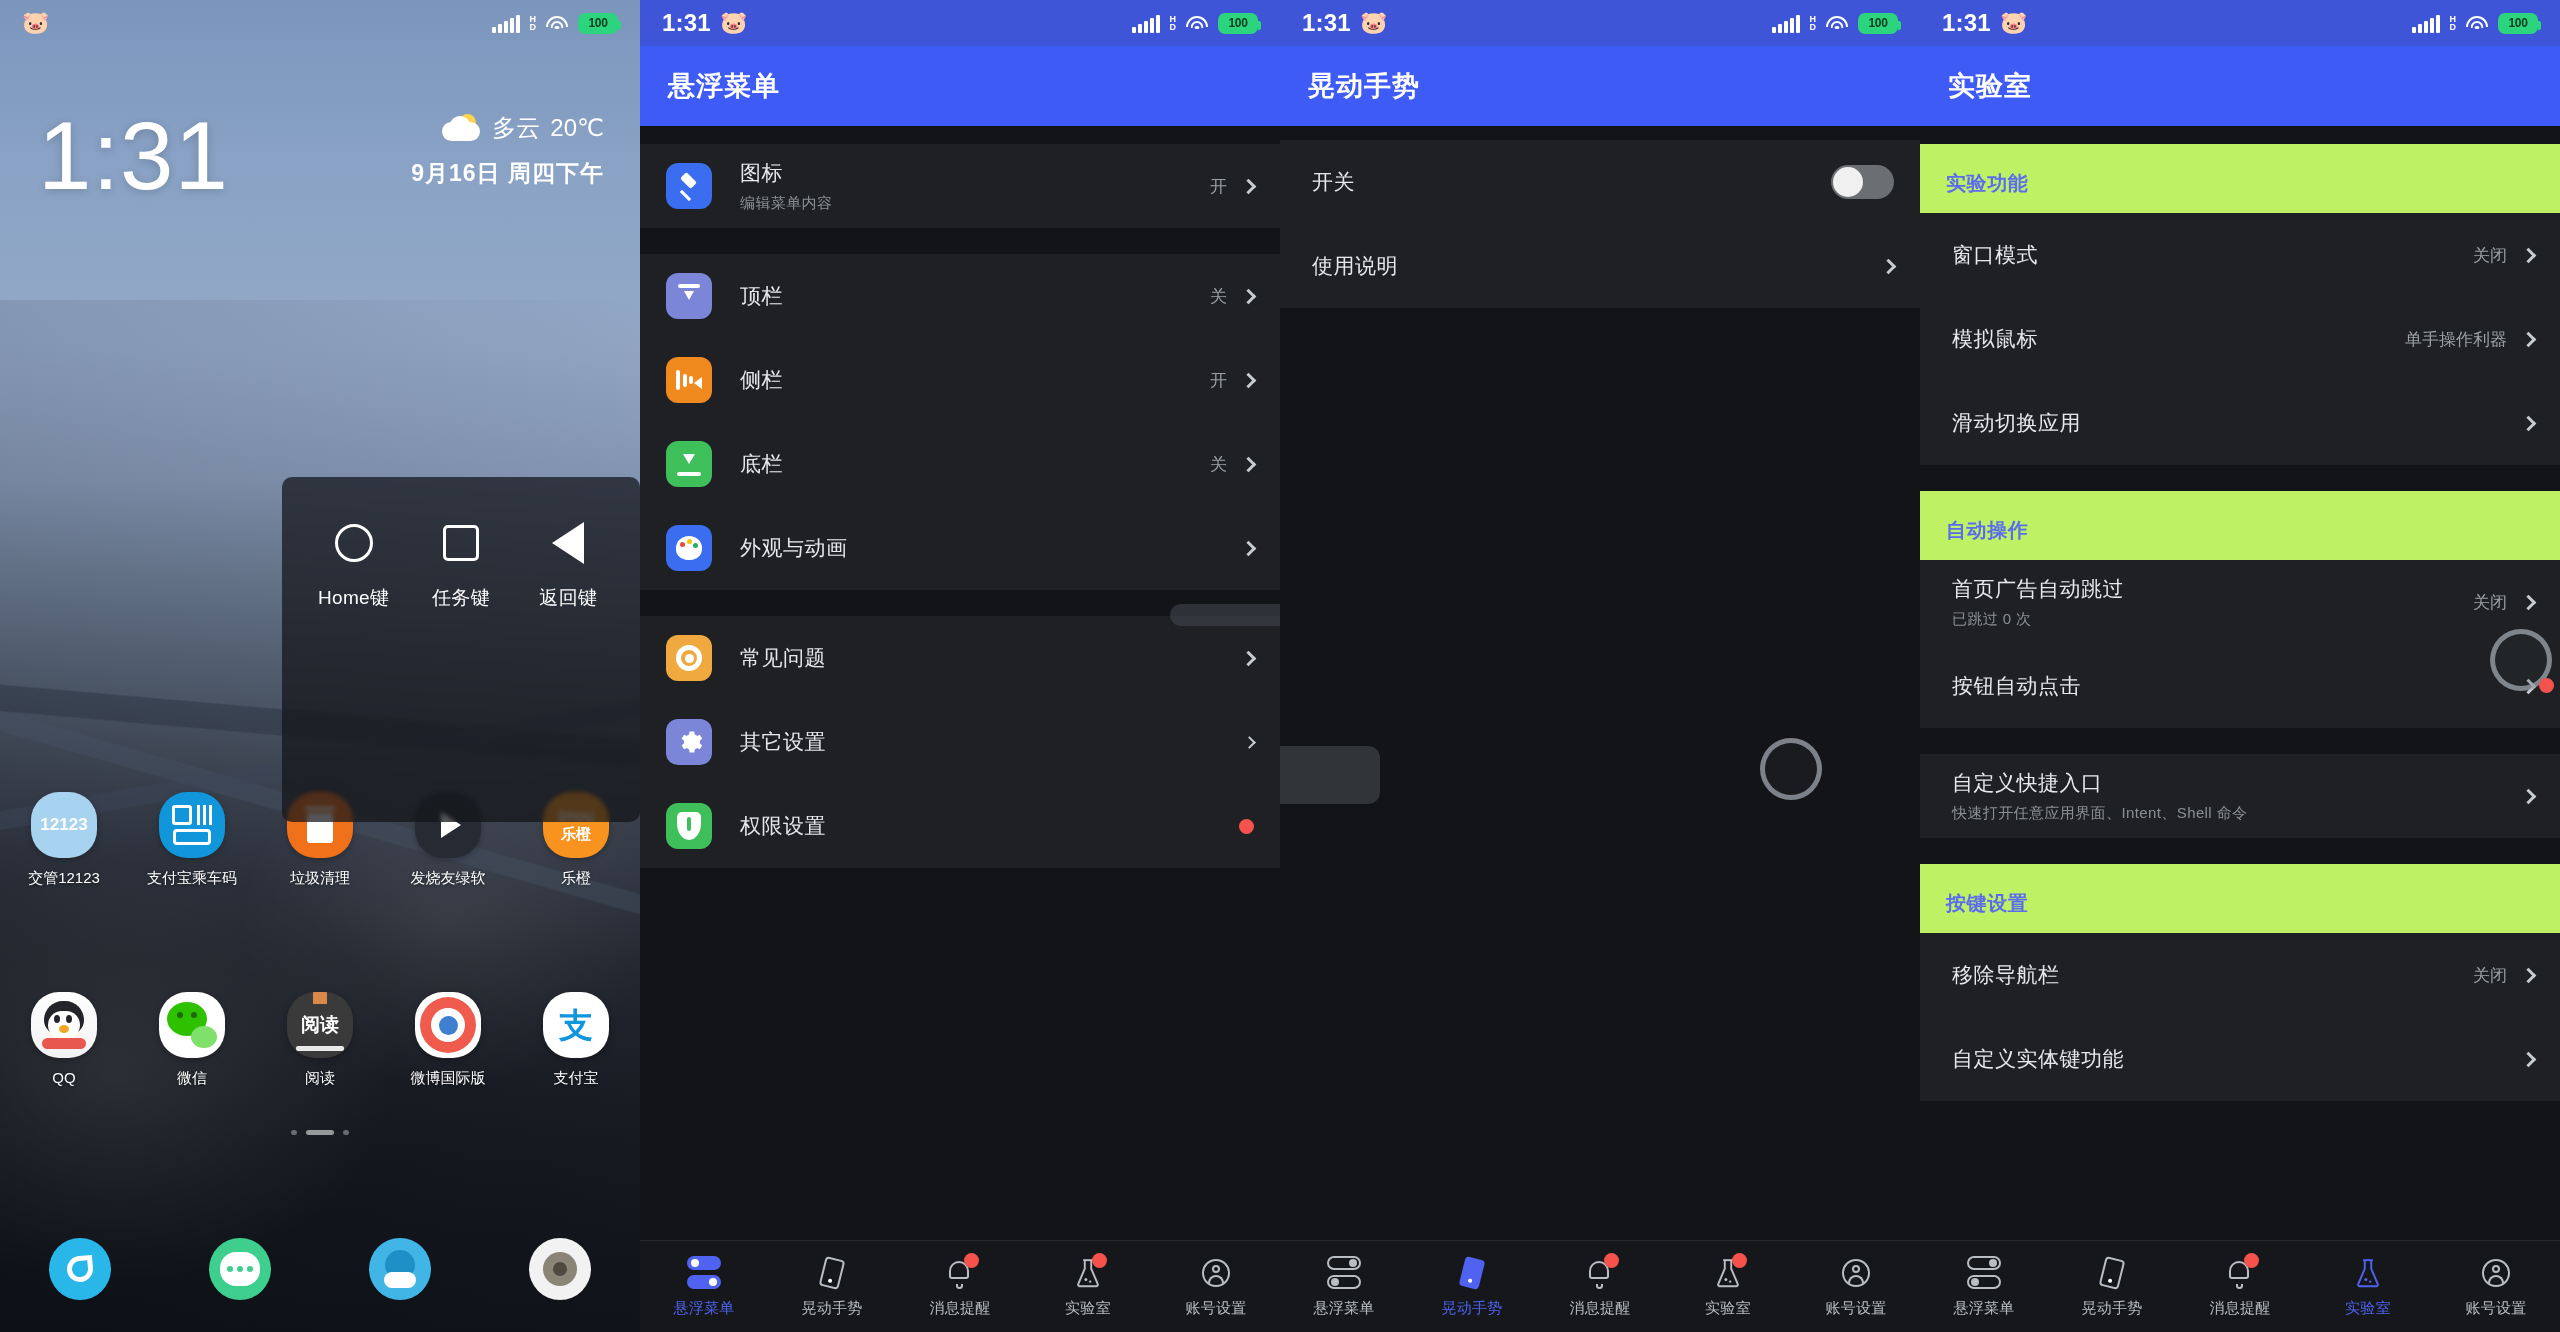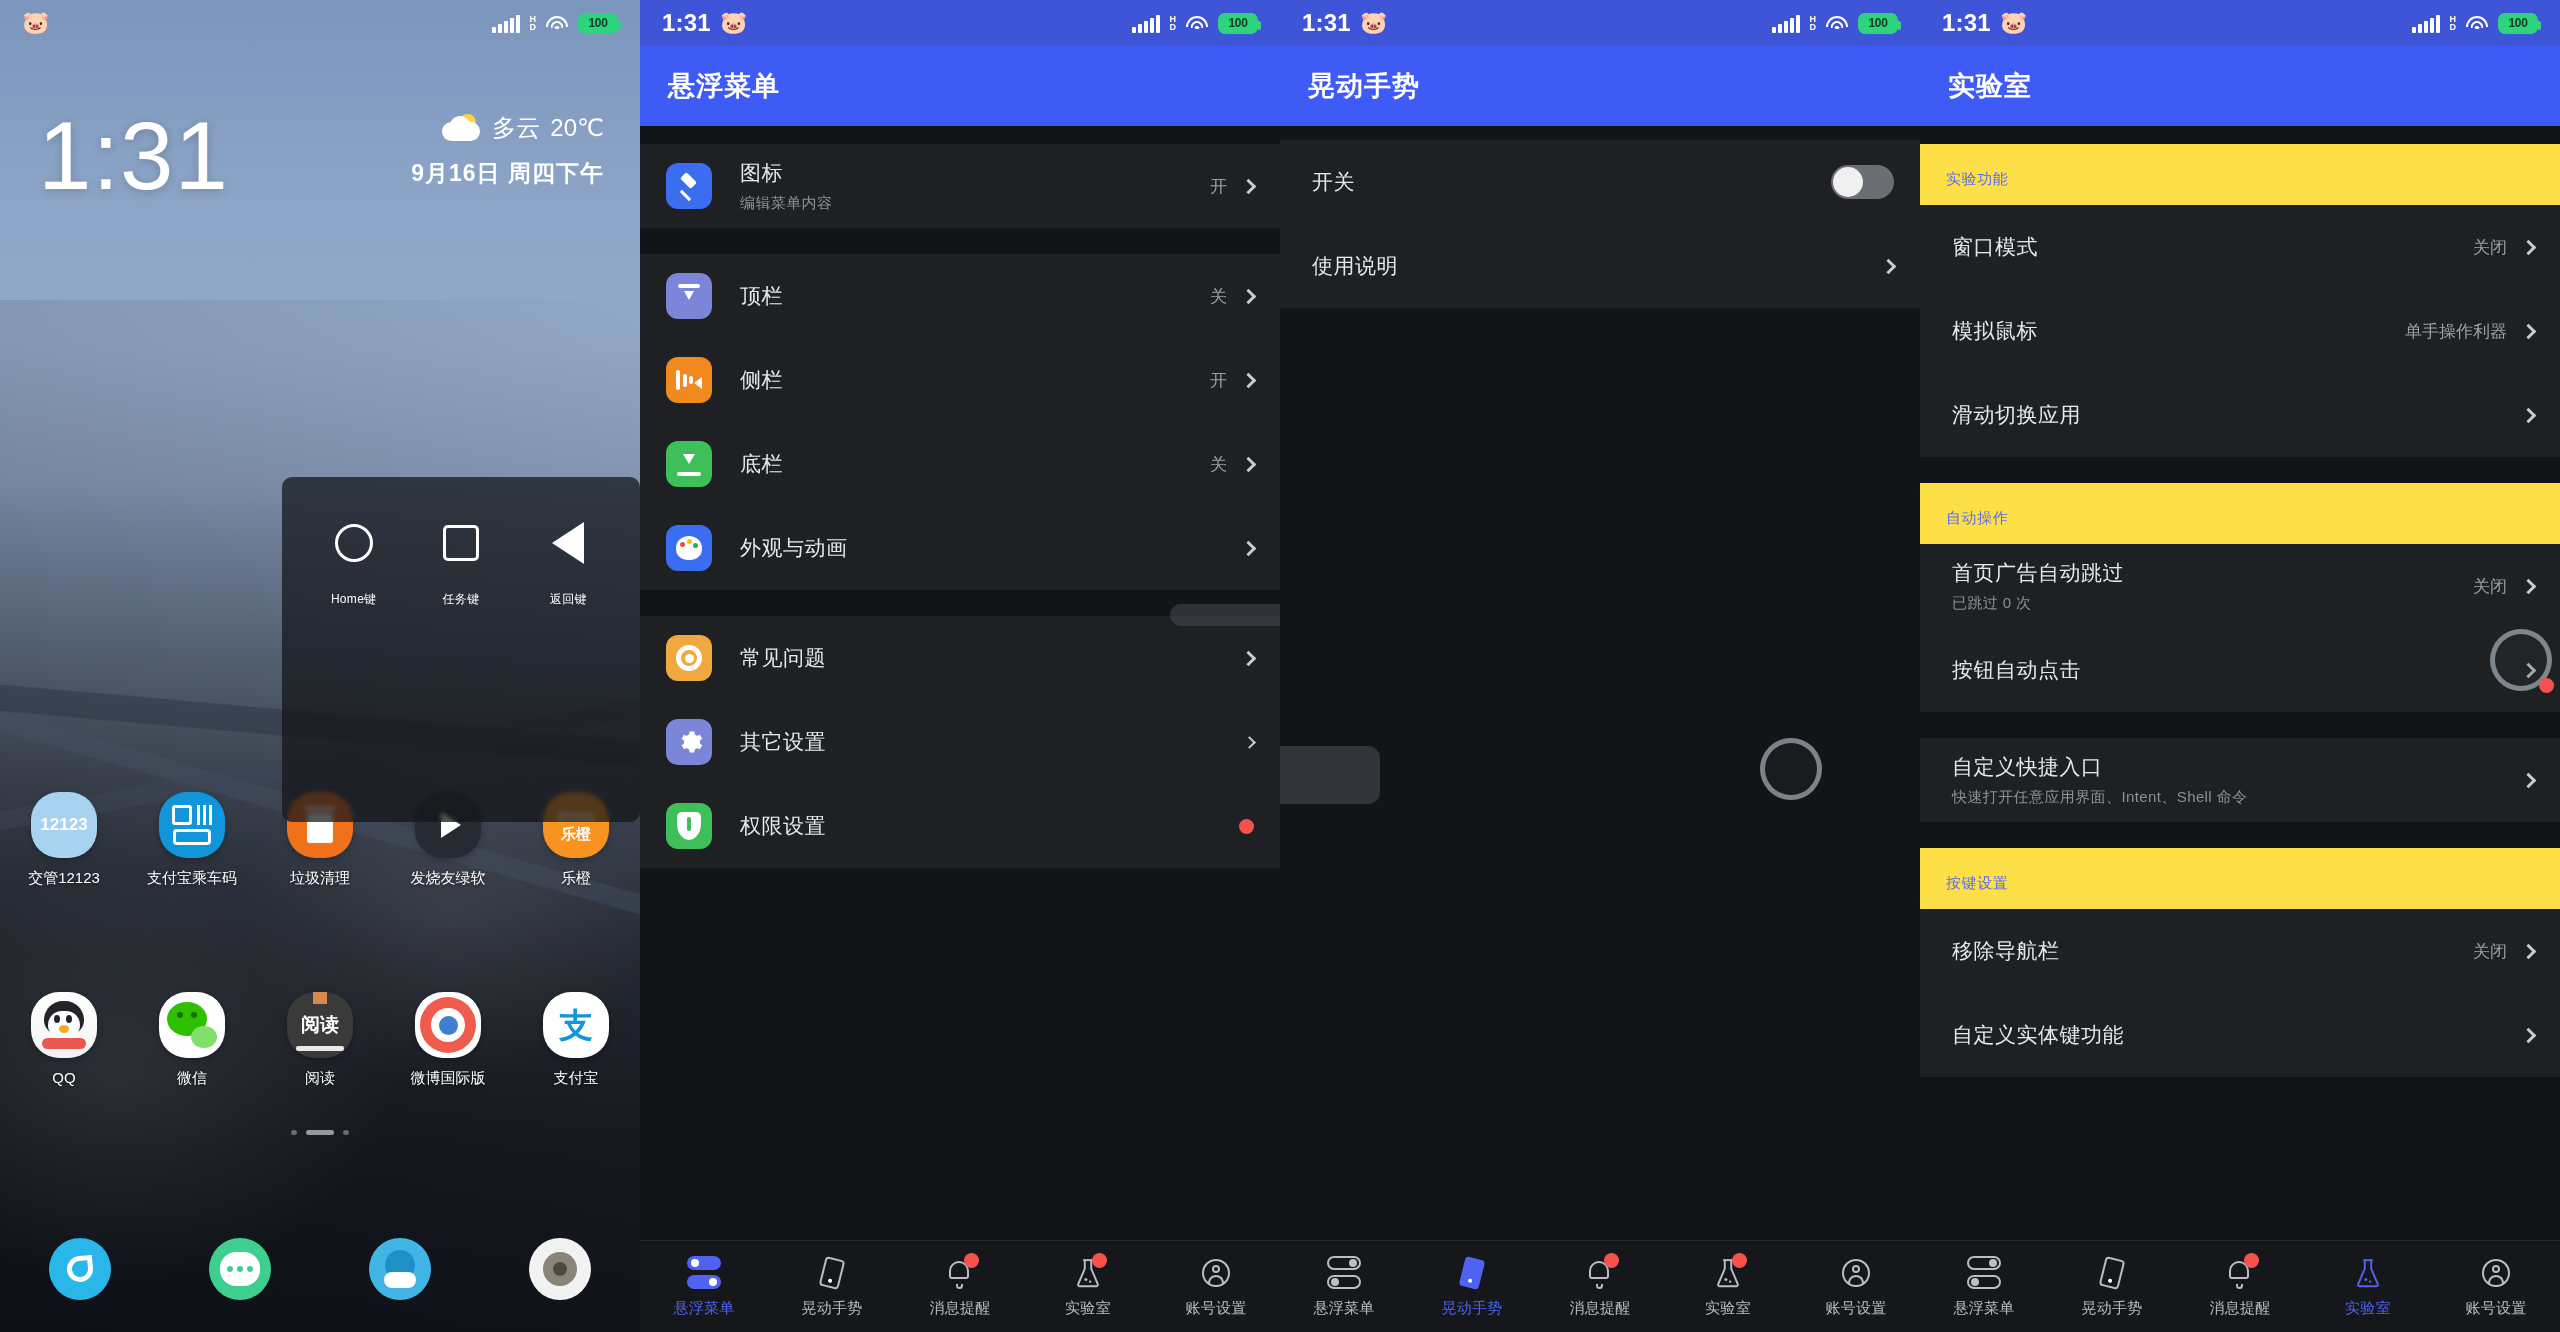--- a/index.html
+++ b/index.html
@@ -71,21 +71,21 @@
   
   .qmenu{
     position:absolute; left:282px; top:477px; width:358px; height:345px;
     background:rgba(18,20,24,.72); border-radius:10px;
     backdrop-filter:blur(2px); z-index:30;
     padding:38px 18px 0;
   }
   .qrow{ display:flex; }
   .qitem{ width:112px; text-align:center; color:#fff; }
   .qglyph{ height:56px; display:flex; align-items:center; justify-content:center; }
-  .qlabel{ margin-top:20px; font-size:12px; color:#fff; letter-spacing:.3px; }
+  .qlabel{ margin-top:14px; font-size:19px; color:#fff; letter-spacing:.3px; }
   .qrow + .qrow{ margin-top:30px; }
   .g-circle{ width:38px; height:38px; border:3.5px solid #fff; border-radius:50%; }
   .g-square{ width:36px; height:36px; border:3.5px solid #fff; border-radius:5px; }
   .g-tri{ width:0;height:0; border-top:21px solid transparent; border-bottom:21px solid transparent;
           border-right:32px solid #fff; }
   .g-lock{ position:relative; width:34px; height:44px; }
   .g-lock .sh{ position:absolute; left:8px; top:0; width:18px; height:22px; border:3.5px solid #fff;
     border-radius:50%; }
   .g-lock .bd{ position:absolute; left:1px; bottom:0; width:32px; height:28px; border:3.5px solid #fff; border-radius:50%; }
   .g-scis{ position:relative; width:40px; height:40px; }
@@ -168,21 +168,21 @@
   .gap{ height:26px; background:#121417; }
   .row{ display:flex; align-items:center; min-height:84px; padding:0 26px; background:#1e2023; position:relative; }
   .row .ricon{ width:46px;height:46px;border-radius:12px;flex:0 0 46px;display:flex;align-items:center;justify-content:center;margin-right:28px;}
   .row .rmain{ flex:1; min-width:0; }
   .row .rtitle{ font-size:21px; color:#e6e8ea; letter-spacing:.5px; }
   .row .rsub{ font-size:15px; color:#8b9096; margin-top:7px; letter-spacing:.4px; }
   .row .rval{ font-size:17px; color:#9aa0a6; margin-right:16px; white-space:nowrap; }
   .chev{ width:11px;height:11px;border-right:3px solid #c7ccd1;border-top:3px solid #c7ccd1;transform:rotate(45deg); flex:0 0 auto; }
   .chev.sm{ width:9px;height:9px;border-width:2.5px; }
   .reddot{ width:15px;height:15px;border-radius:50%;background:#f5524d; }
-  .sectlabel{ font-size:15px; color:#5b6cf0; padding:26px 26px 16px; background:#fde047; letter-spacing:.6px; font-weight:400; }
+  .sectlabel{ font-size:20px; color:#5b6cf0; padding:26px 26px 16px; background:#bef264; letter-spacing:.6px; font-weight:700; }
 
   
   .i-pin{ background:#3a6df0; }
   .i-pin .p{ position:relative; width:22px;height:22px; }
   .i-pin .p::before{content:"";position:absolute;left:3px;top:1px;width:15px;height:9px;background:#fff;border-radius:2px;transform:rotate(45deg);}
   .i-pin .p::after{content:"";position:absolute;left:1px;bottom:0px;width:13px;height:3px;background:#fff;transform:rotate(45deg);}
   .i-top{ background:#7b86d8; }
   .i-top .t{ position:relative; width:22px; height:24px; }
   .i-top .t::before{content:"";position:absolute;top:0;left:0;width:22px;height:4px;background:#fff;border-radius:2px;}
   .i-top .t::after{content:"";position:absolute;top:7px;left:6px;border-left:5px solid transparent;border-right:5px solid transparent;border-top:9px solid #fff;}

